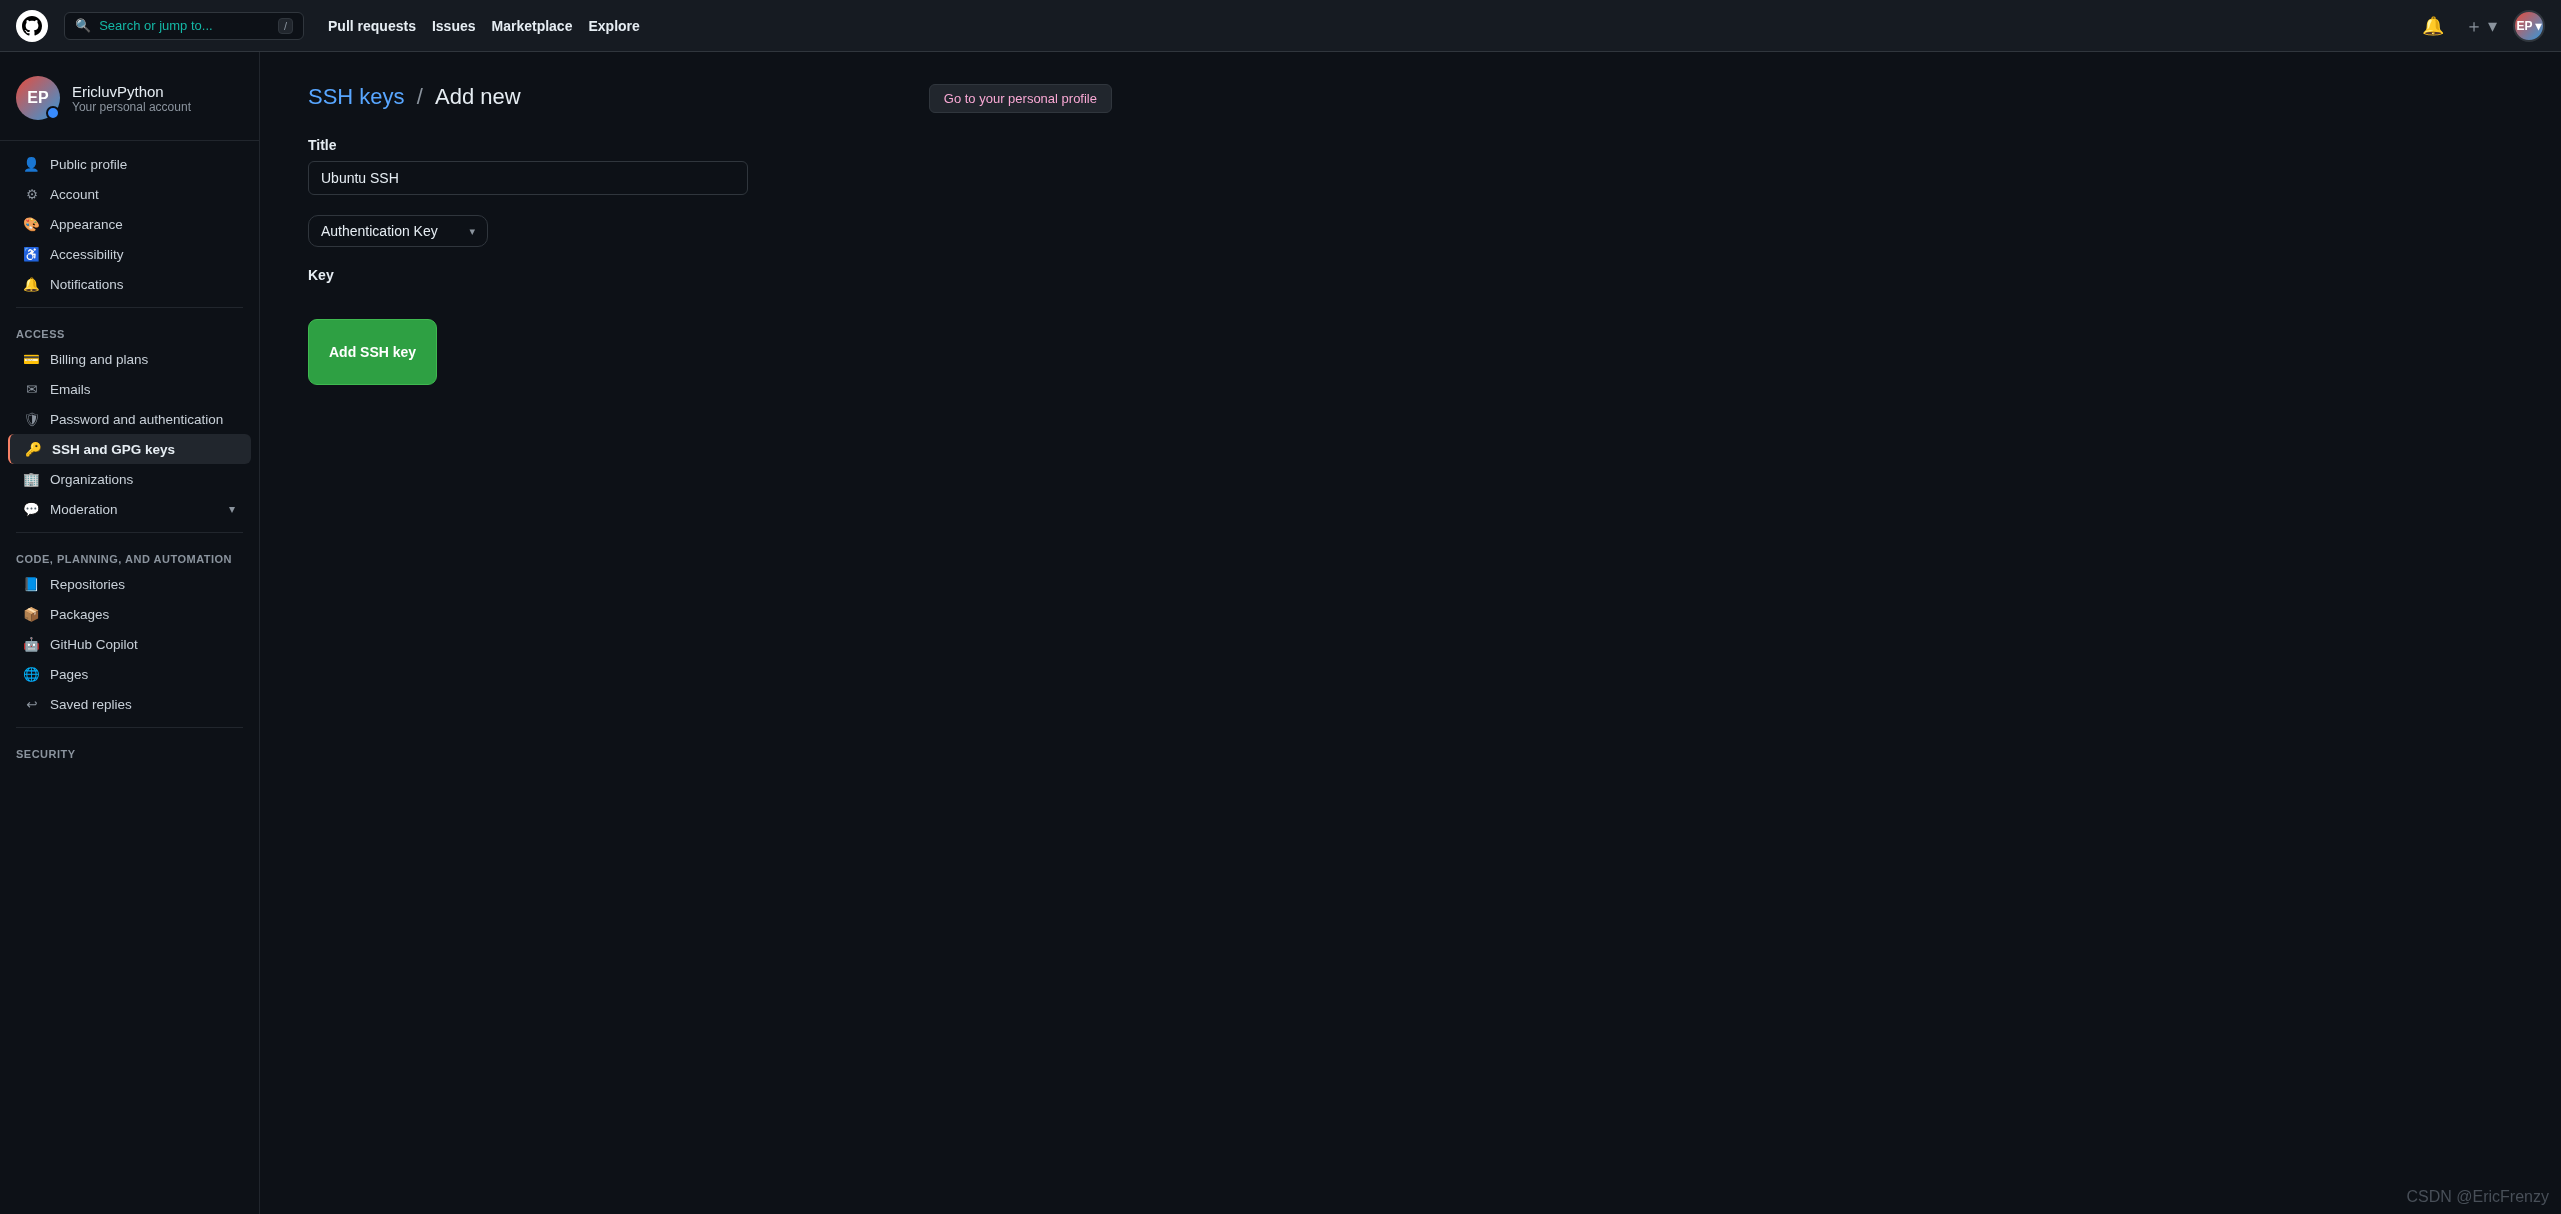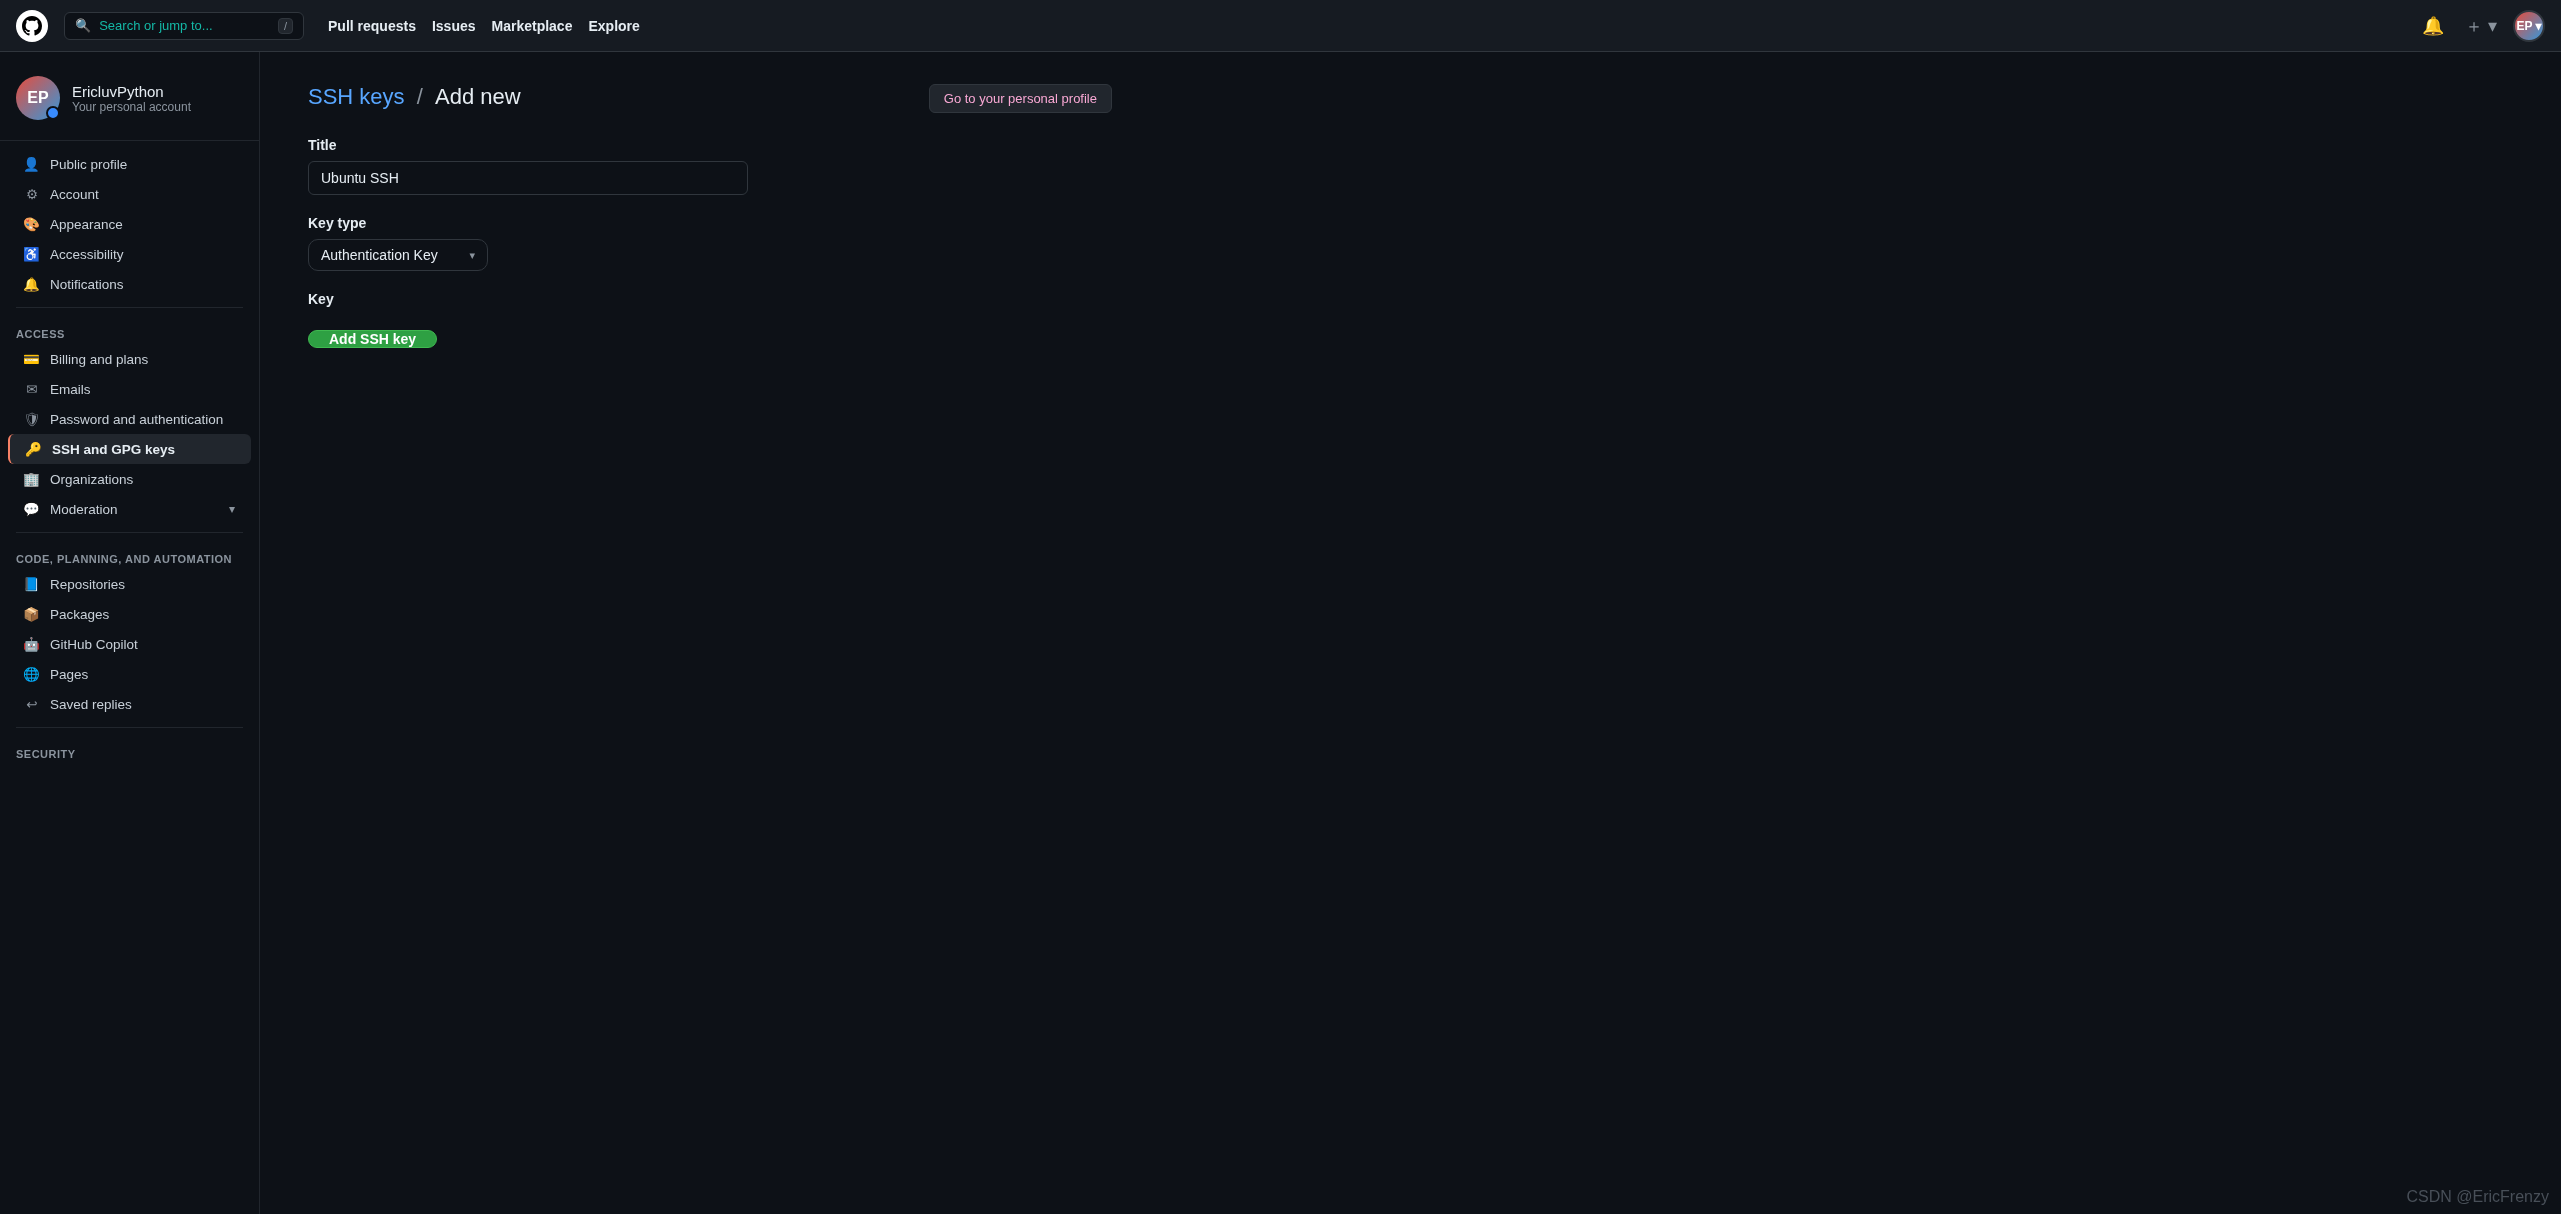--- a/index.html
+++ b/index.html
@@ -274,26 +274,26 @@
       background: #00a67e;
       border-radius: 50%;
       display: flex; align-items: center; justify-content: center;
       font-size: 11px; font-weight: bold; color: #fff;
     }
 
     .add-key-btn {
       background: #2ea043;
       border: 1px solid #3fb950;
       color: #fff;
-      padding: 0 20px;
+      padding: 24px 20px;
       border-radius: 9px;
       cursor: pointer;
       font-size: 14px;
       font-weight: 600;
-      margin-top: 3px;
+      margin-top: 16px;
     }
 
     .footer-watermark {
       position: fixed;
       bottom: 8px;
       right: 12px;
       font-size: 16px;
       color: #484f58;
       margin-left: 32px;
     }
@@ -439,21 +439,20 @@
     </div>
 
     
     <div class="form-group">
       <label class="form-label">Title</label>
       <input class="form-input" type="text" value="Ubuntu SSH" style="">
     </div>
 
     
     <div class="form-group">
-      <label class="form-label">Key type</label>
       <div class="key-type-select">
         <span>Authentication Key</span>
         <span class="chevron-icon">▾</span>
       </div>
     </div>
 
     
     <div class="form-group">
       <label class="form-label">Key</label>
     </div>

